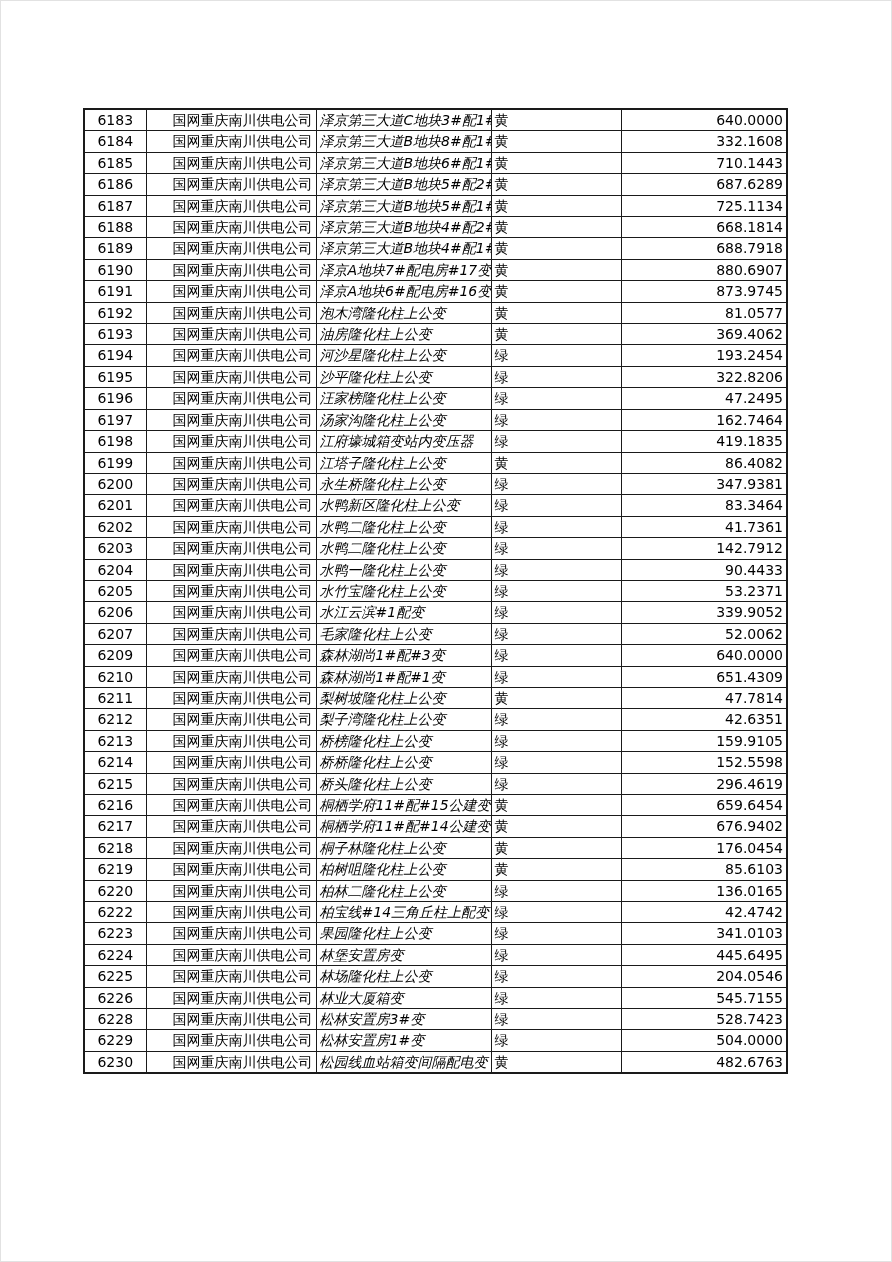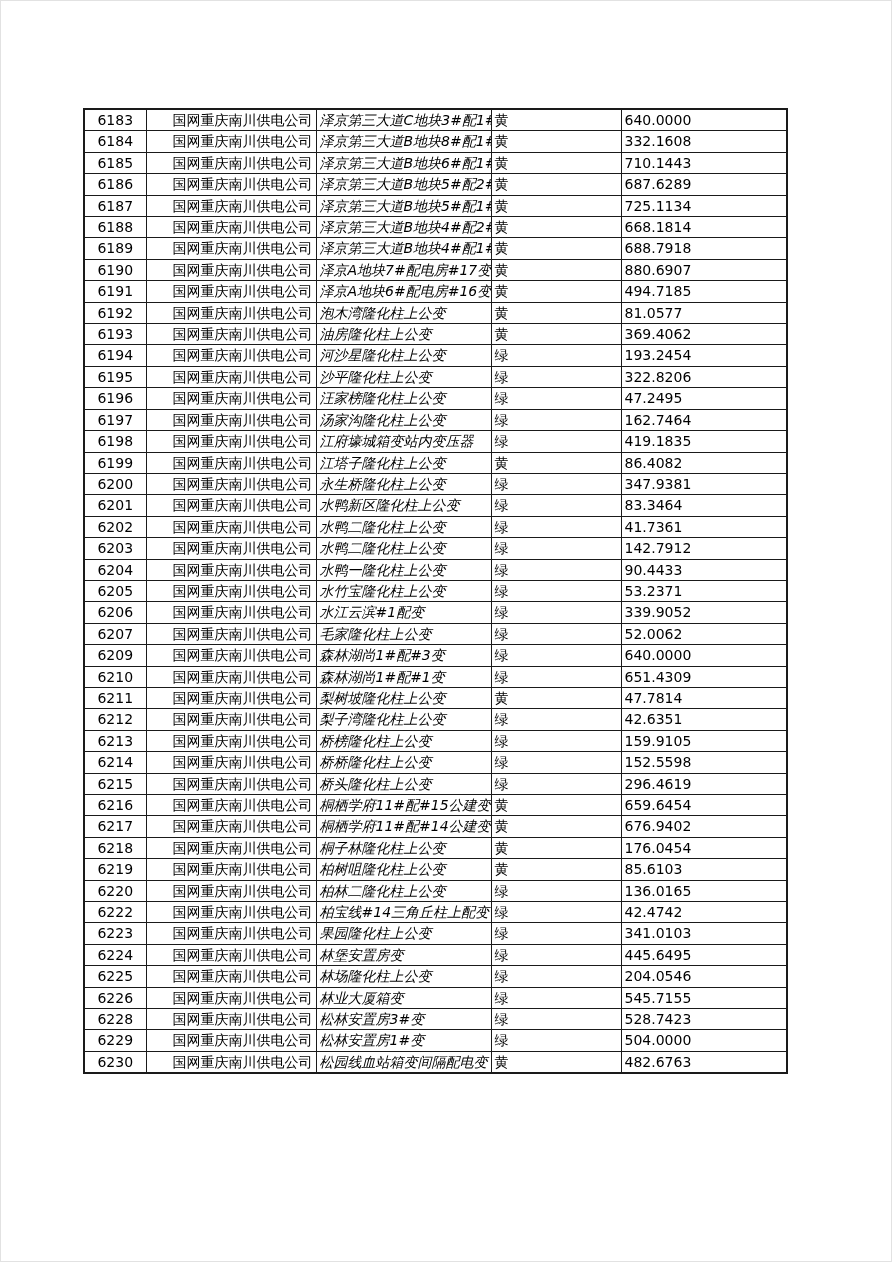--- a/index.html
+++ b/index.html
@@ -34,21 +34,21 @@
     font-size: 14px;
     padding: 0 3px;
     overflow: hidden;
     white-space: nowrap;
     vertical-align: middle;
   }
   td.c-id     { text-align: center; font-size: 14px; }
   td.c-company{ text-align: right; }
   td.c-name   { text-align: left; font-style: italic; }
   td.c-status { text-align: left; padding-left: 4px; }
-  td.c-value  { padding-right: 9px; font-size: 14px; }
+  td.c-value  { text-align: right; padding-right: 9px; font-size: 14px; }
 </style>
 </head>
 <body>
 
 <div class="page-frame"></div>
 
 <table class="data-table">
   <colgroup>
     <col style="width:62px">
     <col style="width:170px">
@@ -111,21 +111,21 @@
     <td class="c-company">国网重庆南川供电公司</td>
     <td class="c-name">泽京A地块7#配电房#17变</td>
     <td class="c-status">黄</td>
     <td class="c-value">880.6907</td>
   </tr>
       <tr>
     <td class="c-id">6191</td>
     <td class="c-company">国网重庆南川供电公司</td>
     <td class="c-name">泽京A地块6#配电房#16变</td>
     <td class="c-status">黄</td>
-    <td class="c-value">494.7185</td>
+    <td class="c-value">873.9745</td>
   </tr>
       <tr>
     <td class="c-id">6192</td>
     <td class="c-company">国网重庆南川供电公司</td>
     <td class="c-name">泡木湾隆化柱上公变</td>
     <td class="c-status">黄</td>
     <td class="c-value">81.0577</td>
   </tr>
       <tr>
     <td class="c-id">6193</td>

